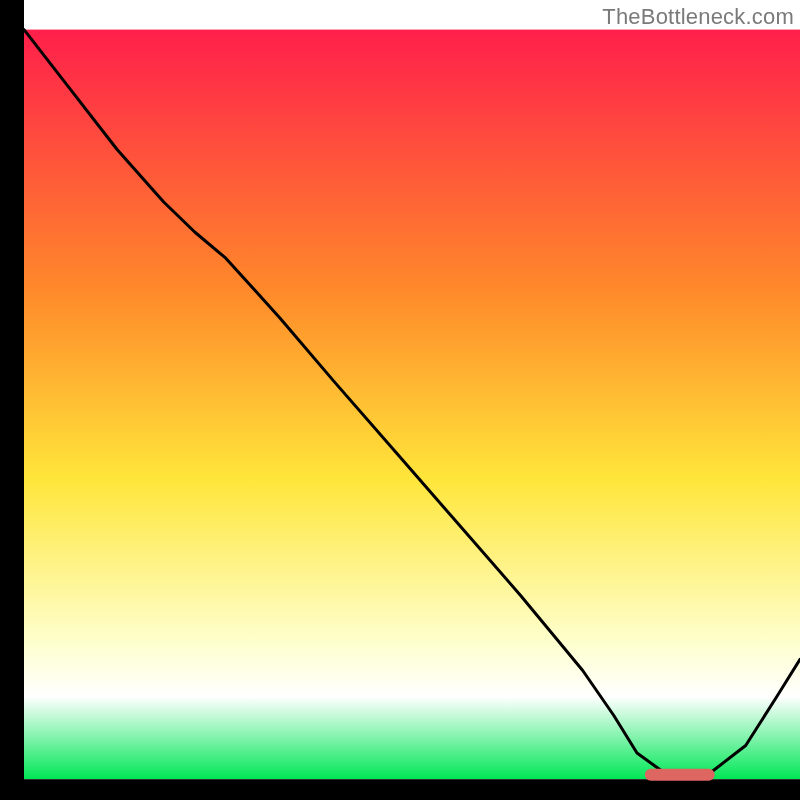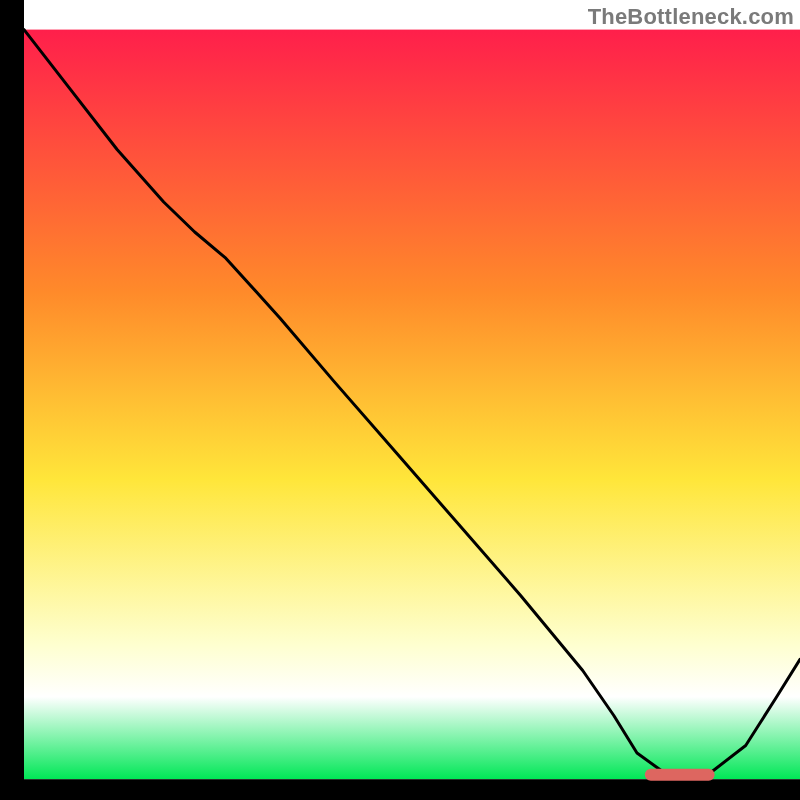--- a/index.html
+++ b/index.html
@@ -14,21 +14,21 @@
   .wrap {
     position: relative;
     width: 800px;
     height: 800px;
   }
   .watermark {
     position: absolute;
     top: 4px;
     right: 6px;
     font-size: 22px;
-    font-weight: 700;
+    font-weight: 400;
     color: #7a7a7a;
     letter-spacing: 0.2px;
     z-index: 10;
   }
   svg { display:block; }
 </style>
 </head>
 <body>
 
 <div class="wrap">

